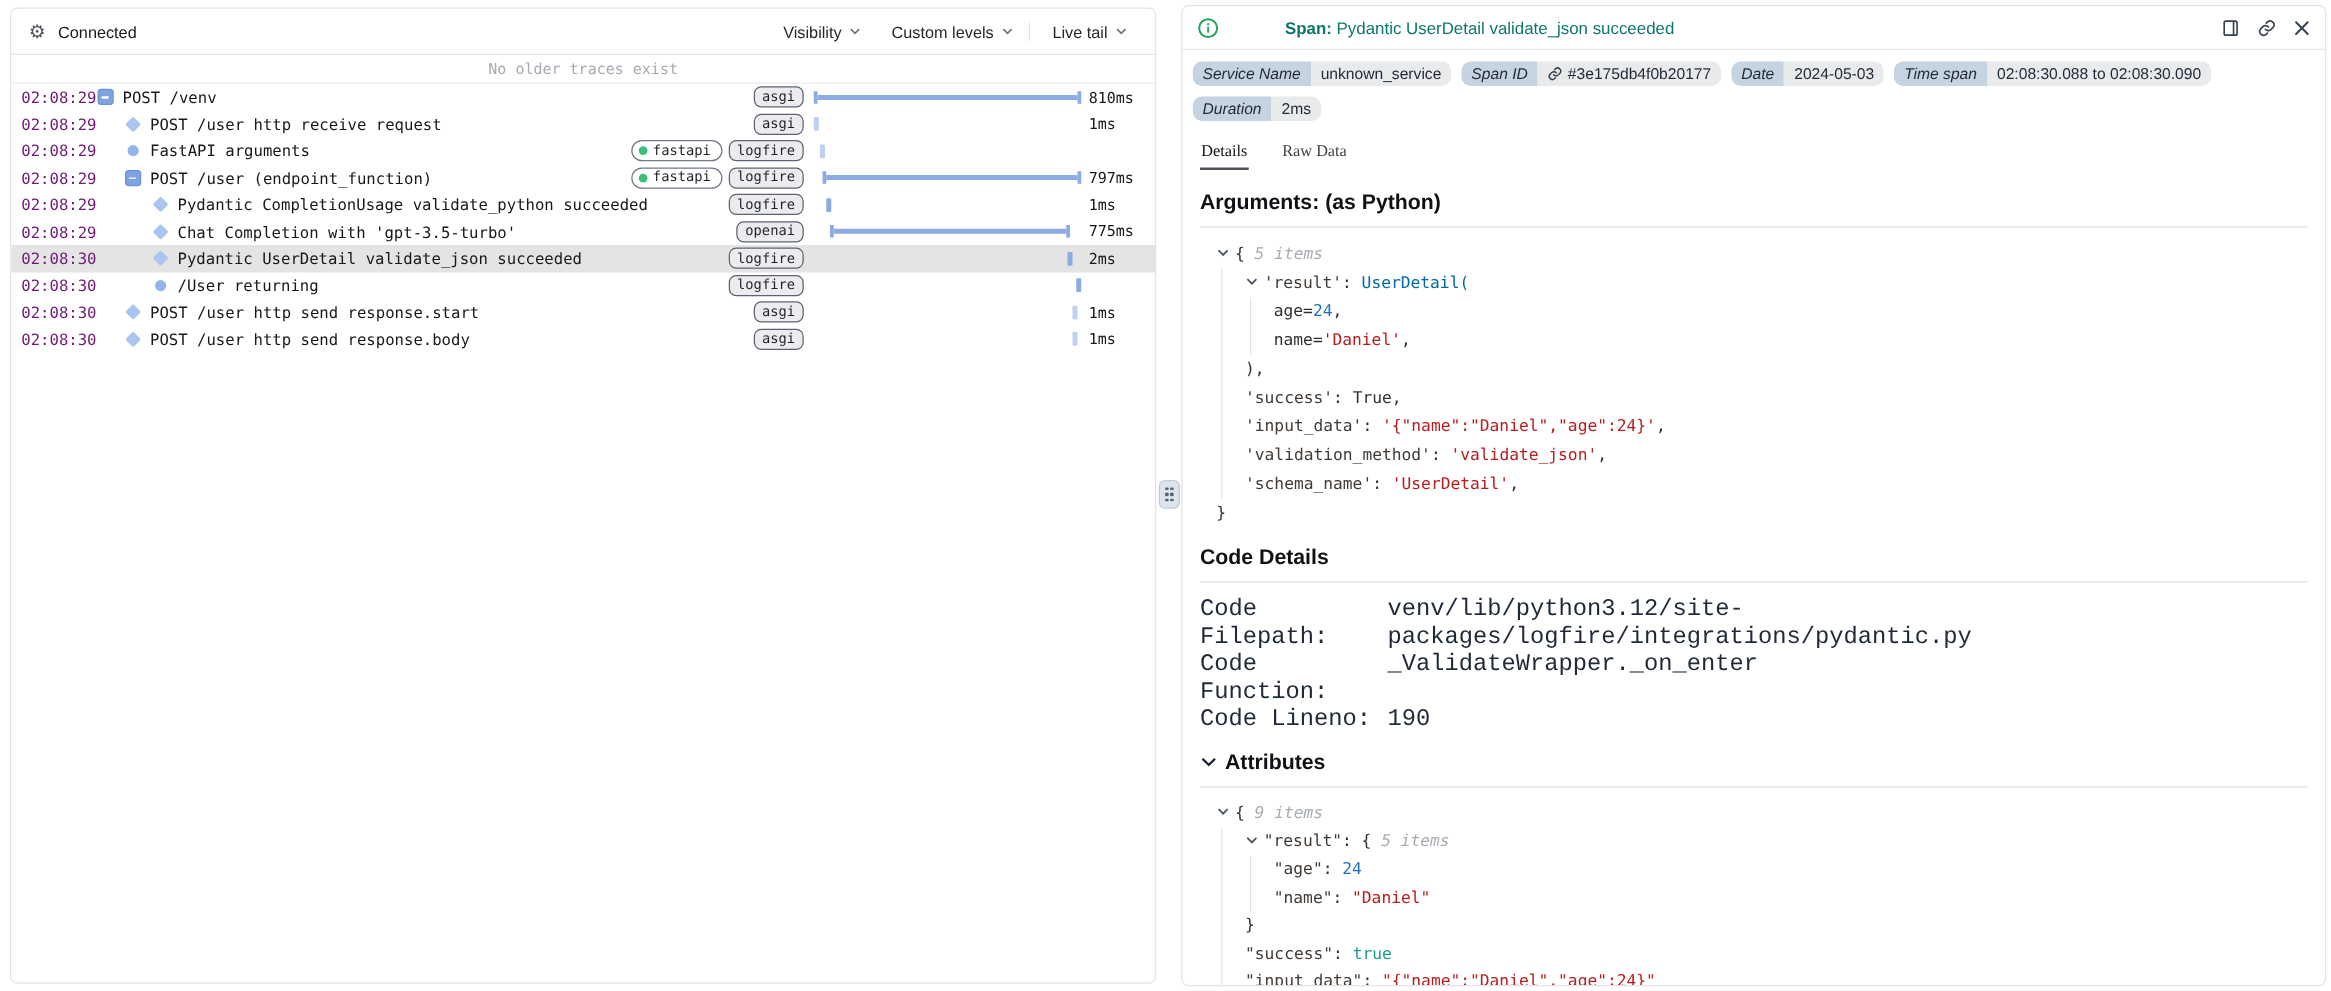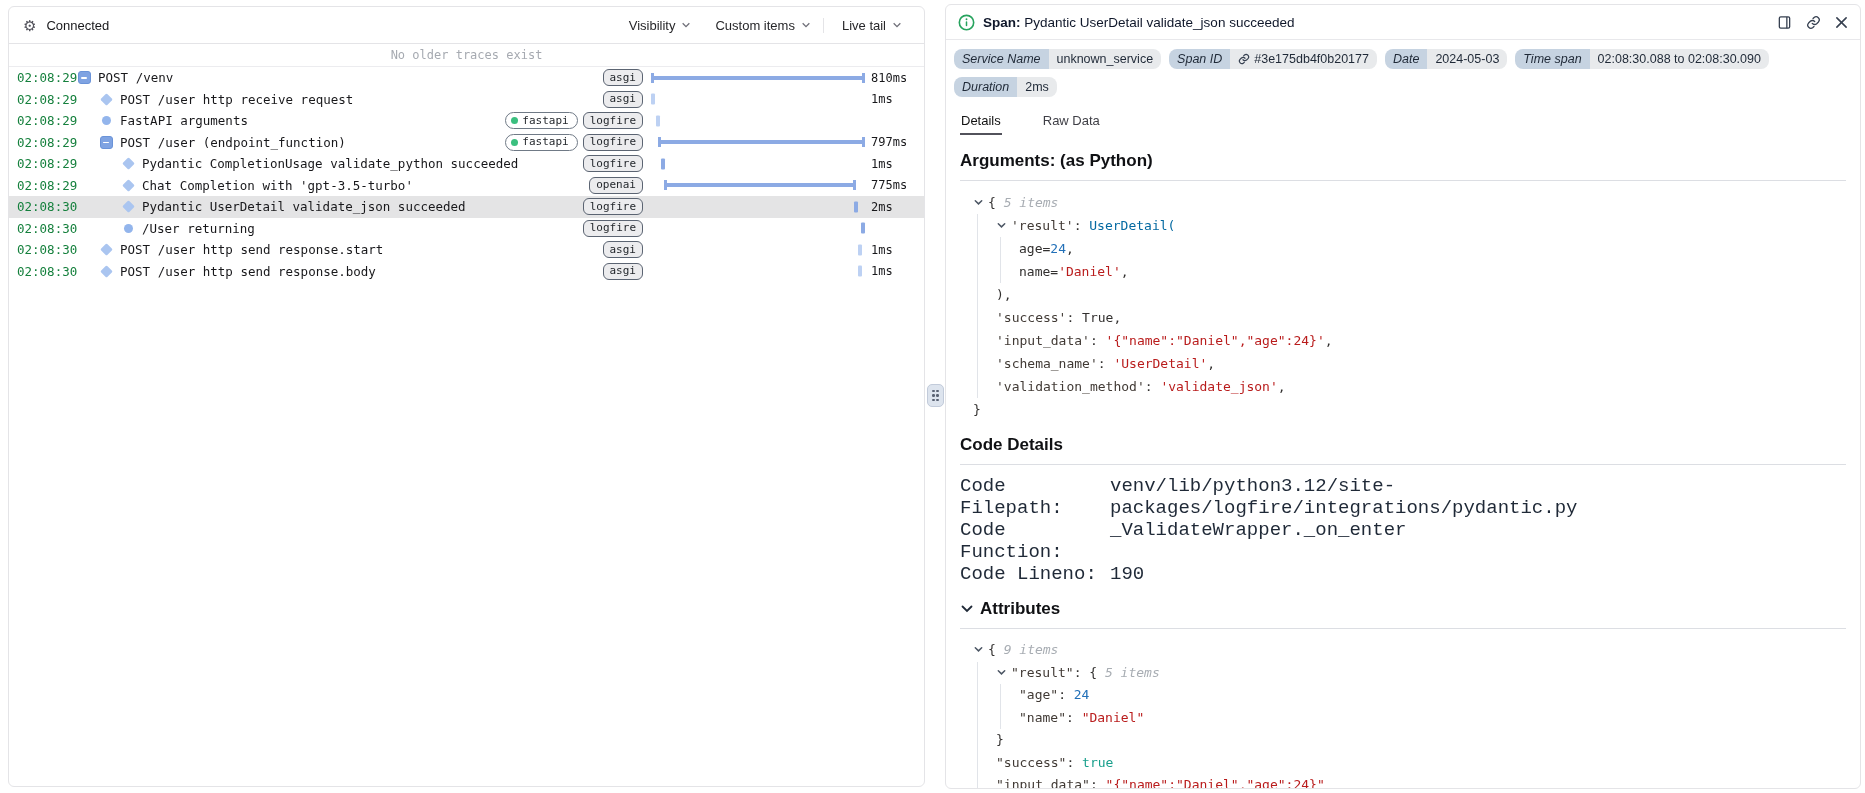--- a/index.html
+++ b/index.html
@@ -21,21 +21,21 @@
   .live-tail-wrap .tb-btn { padding:0 22px 0 18px; }
   .chev { flex:0 0 auto; }
   .notice { height:23px; display:flex; align-items:center; justify-content:center;
     font-family:"DejaVu Sans Mono", monospace; font-size:12px; color:#a6aab1;
     border-bottom:1px solid #ececef; }
 
   .rows {}
   .trace-row { position:relative; height:21.5px; display:flex; align-items:center;
     font-family:"DejaVu Sans Mono", monospace; font-size:12.5px; cursor:pointer; }
   .trace-row.selected { background:#e4e4e5; }
-  .row-time { color:#15803d; width:60px; flex:0 0 auto; margin-left:8px; }
+  .row-time { color:#701a75; width:60px; flex:0 0 auto; margin-left:8px; }
   .row-icon { flex:0 0 auto; display:inline-flex; width:14px; justify-content:center; margin-right:7px; }
   .icon-collapse { width:13px; height:13px; border-radius:3px; background:#7fa3e2;
     border:1px solid #6a93d8; position:relative; }
   .icon-collapse::after { content:""; position:absolute; left:2.5px; right:2.5px; top:4.8px;
     height:1.8px; background:#fff; border-radius:1px; }
   .icon-diamond { width:9px; height:9px; background:#aac5f0; border-radius:1.5px; transform:rotate(45deg); }
   .icon-circle { width:9px; height:9px; background:#93b5ec; border-radius:50%; }
   .row-label { color:#18181b; white-space:nowrap; }
   .row-badges { position:absolute; right:281px; display:flex; gap:5px; align-items:center; }
   .tag-badge { font-size:11px; color:#1f2328; background:#ececee; border:1px solid #5b6472;
@@ -55,32 +55,32 @@
     background:#dde4ee; border:1px solid #c2cbda; border-radius:5px; cursor:col-resize;
     display:flex; align-items:center; justify-content:center; }
   .dots { display:grid; grid-template-columns:repeat(2,2.5px); grid-auto-rows:2.5px; gap:1.8px; }
   .dots span { background:#596273; border-radius:50%; }
 
   
   .right-panel { position:absolute; left:945px; top:4px; width:916px; height:785px;
     background:#fff; border:1px solid #e4e4e7; border-radius:6px; overflow:hidden; }
   .rp-header { height:35px; display:flex; align-items:center; gap:8px; padding:0 12px;
     border-bottom:1px solid #e8e8eb; }
-  .rp-title { font-size:13.5px; color:#0f172a; white-space:nowrap; }
+  .rp-title { font-size:13.5px; color:#0f766e; white-space:nowrap;margin-left:45px; }
   .rp-title b { font-weight:bold; }
   .rp-header-icons { margin-left:auto; display:flex; align-items:center; gap:14px; }
   .hicon { background:none; border:none; padding:0; cursor:pointer; display:flex; color:#374151; }
 
   .meta { display:flex; flex-wrap:wrap; gap:8px; padding:9px 8px 8px 8px; }
   .meta-badge { display:inline-flex; align-items:stretch; border-radius:8px; overflow:hidden;
     font-size:12.5px; line-height:20px; }
   .meta-label { background:#c6d3e1; color:#1f2937; font-style:italic; padding:0 8px; }
   .meta-value { background:#e8eaec; color:#1f2937; padding:0 8px; display:flex; align-items:center; gap:4px; }
 
-  .tabs { display:flex; gap:40px; padding:4px 14px 0 14px; }
+  .tabs { display:flex; gap:26px; padding:4px 14px 0 14px;font-family:Liberation Serif, serif; }
   .tab { font-size:13px; color:#3f3f46; padding:4px 1px 5px 1px; border:none; background:none;
     cursor:pointer; border-bottom:2px solid transparent; font-family:inherit; }
   .tab.active { color:#111; border-bottom-color:#52525b; }
 
   .content { padding:0 14px; }
   .section-title { font-size:17px; font-weight:bold; color:#101114; margin:14px 0 9px 0;
     display:flex; align-items:center; gap:6px; }
   .section-rule { height:1px; background:#dcdee3; margin-bottom:10px; }
   .args-title { margin-top:16px; }
 
@@ -114,21 +114,21 @@
         <span class="status-text">Connected</span>
       </div>
       <div class="topbar-right">
         <button class="tb-btn">
           <span>Visibility</span>
           <svg class="chev" width="10" height="10" viewBox="0 0 12 12" fill="none" stroke="#71717a" stroke-width="1.6">
               <path d="M2 4l4 4 4-4"></path>
             </svg>
         </button>
         <button class="tb-btn">
-          <span>Custom items</span>
+          <span>Custom levels</span>
           <svg class="chev" width="10" height="10" viewBox="0 0 12 12" fill="none" stroke="#71717a" stroke-width="1.6">
               <path d="M2 4l4 4 4-4"></path>
             </svg>
         </button>
         <div class="live-tail-wrap">
           <button class="tb-btn">
             <span>Live tail</span>
             <svg class="chev" width="10" height="10" viewBox="0 0 12 12" fill="none" stroke="#71717a" stroke-width="1.6">
                 <path d="M2 4l4 4 4-4"></path>
               </svg>
@@ -366,22 +366,22 @@
                 <path d="M2.5 4l3.5 3.5L9.5 4"></path>
               </svg></span><span class="tok-plain">{</span><span class="tok-meta"> 5 items</span></div>
           <div class="code-line" style="padding-left: 36px;"><span class="guide" style="left: 17px;"></span><span class="caret-btn"><svg width="11" height="11" viewBox="0 0 12 12" fill="none" stroke="#4b5563" stroke-width="1.6" stroke-linecap="round">
                 <path d="M2.5 4l3.5 3.5L9.5 4"></path>
               </svg></span><span class="tok-key">'result'</span><span class="tok-plain">: </span><span class="tok-class">UserDetail(</span></div>
           <div class="code-line" style="padding-left: 59px;"><span class="guide" style="left: 17px;"></span><span class="guide" style="left: 40px;"></span><span class="tok-plain">age=</span><span class="tok-num">24</span><span class="tok-plain">,</span></div>
           <div class="code-line" style="padding-left: 59px;"><span class="guide" style="left: 17px;"></span><span class="guide" style="left: 40px;"></span><span class="tok-plain">name=</span><span class="tok-str">'Daniel'</span><span class="tok-plain">,</span></div>
           <div class="code-line" style="padding-left: 36px;"><span class="guide" style="left: 17px;"></span><span class="tok-plain">),</span></div>
           <div class="code-line" style="padding-left: 36px;"><span class="guide" style="left: 17px;"></span><span class="tok-key">'success'</span><span class="tok-plain">: </span><span class="tok-plain">True,</span></div>
           <div class="code-line" style="padding-left: 36px;"><span class="guide" style="left: 17px;"></span><span class="tok-key">'input_data'</span><span class="tok-plain">: </span><span class="tok-str">'{"name":"Daniel","age":24}'</span><span class="tok-plain">,</span></div>
+          <div class="code-line" style="padding-left: 36px;"><span class="guide" style="left: 17px;"></span><span class="tok-key">'validation_method'</span><span class="tok-plain">: </span><span class="tok-str">'validate_json'</span><span class="tok-plain">,</span></div>
           <div class="code-line" style="padding-left: 36px;"><span class="guide" style="left: 17px;"></span><span class="tok-key">'schema_name'</span><span class="tok-plain">: </span><span class="tok-str">'UserDetail'</span><span class="tok-plain">,</span></div>
-          <div class="code-line" style="padding-left: 36px;"><span class="guide" style="left: 17px;"></span><span class="tok-key">'validation_method'</span><span class="tok-plain">: </span><span class="tok-str">'validate_json'</span><span class="tok-plain">,</span></div>
           <div class="code-line" style="padding-left: 13px;"><span class="tok-plain">}</span></div>
         </div>
 
       <h2 class="section-title">Code Details</h2>
       <div class="section-rule"></div>
       <div class="cd-table" id="code-details">
           <div class="cd-row">
             <span class="cd-label">Code Filepath:</span>
             <span class="cd-value">venv/lib/python3.12/site-packages/logfire/integrations/pydantic.py</span>
           </div>

